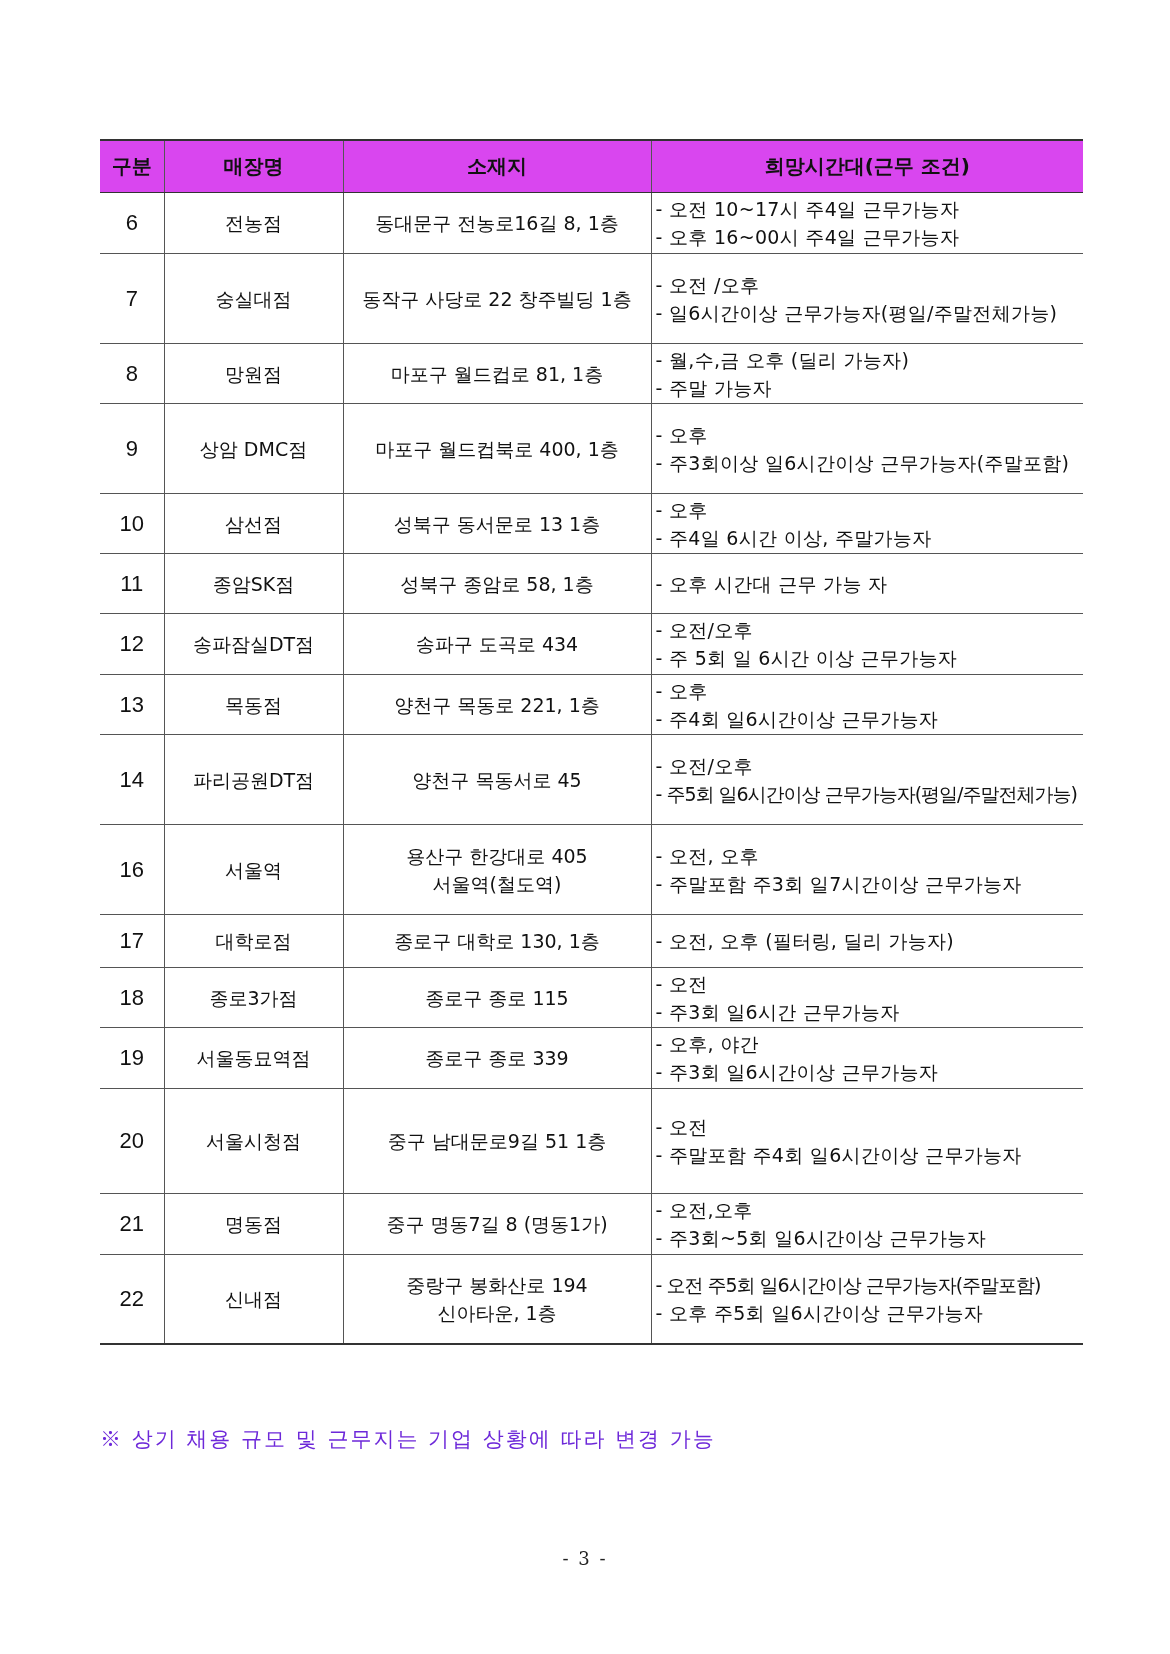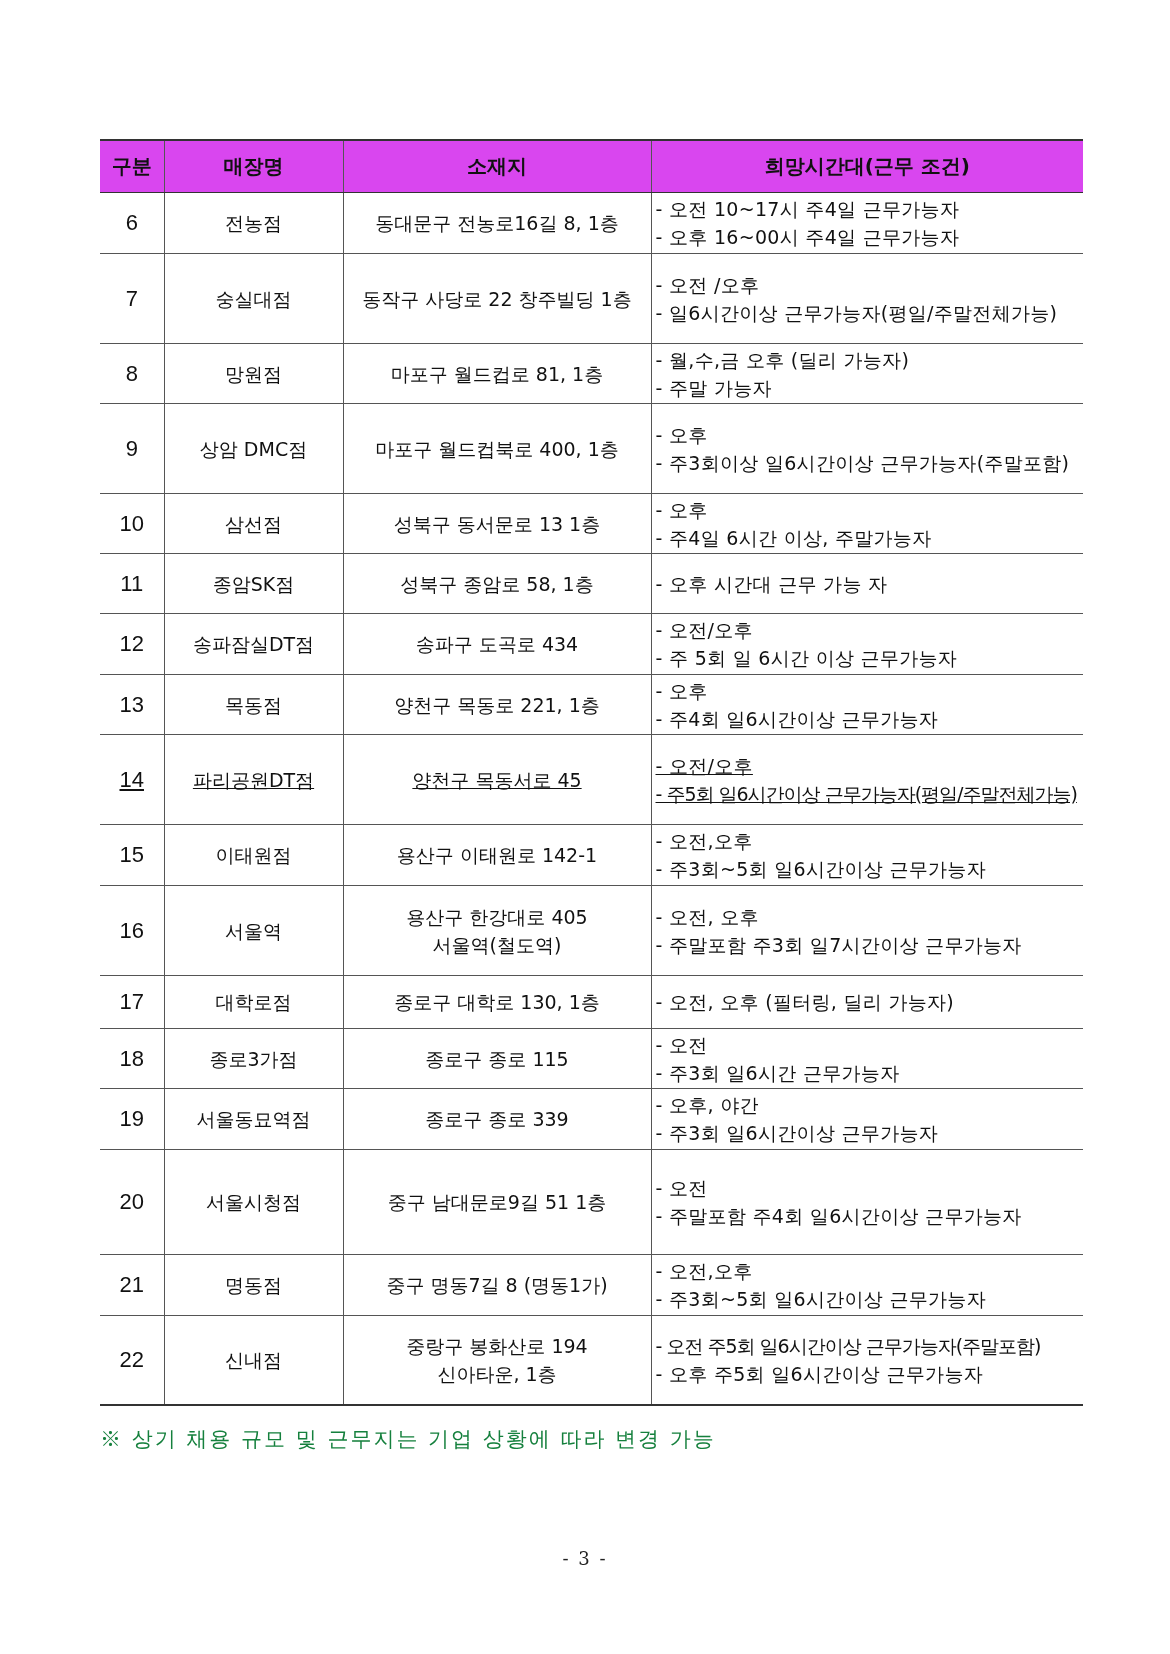--- a/index.html
+++ b/index.html
@@ -21,21 +21,21 @@
   table.stores td { font-size: 19px; text-align: center; vertical-align: middle; padding: 0 4px;
                     border-bottom: 1px solid #555; border-left: 1px solid #555; border-right: 1px solid #555;
                     line-height: 28px; }
   table.stores td:first-child { border-left: none; font-family: "Liberation Sans", sans-serif; font-size: 22px; }
   table.stores td:last-child { border-right: none; text-align: left; }
   table.stores tr:last-child td { border-bottom: 2px solid #333; }
   .cond-line { display: block; white-space: nowrap; letter-spacing: 0.3px; }
   .cond-line.compact { letter-spacing: -1px; font-size: 19px; }
   .addr-line { display: block; white-space: nowrap; }
   .note { position: absolute; left: 100px; top: 1425px; font-family: "DejaVu Serif", "Liberation Serif", serif;
-          font-size: 21px; letter-spacing: 2px; color: #15803d; }
+          font-size: 21px; letter-spacing: 2px; color: #6d28d9; }
   .page-number { position: absolute; left: 0; width: 1170px; top: 1548px; text-align: center;
                  font-family: "DejaVu Serif", "Liberation Serif", serif; font-size: 18px; color: #222; letter-spacing: 2px; }
 </style>
 </head>
 <body>
 
 <div class="page">
   <table class="stores">
     <colgroup>
         <col class="c1">
@@ -132,40 +132,29 @@
           <td>13</td>
           <td>목동점</td>
           <td>
             <span class="addr-line">양천구 목동로 221, 1층</span>
           </td>
           <td>
             <span class="cond-line">- 오후</span>
             <span class="cond-line">- 주4회 일6시간이상 근무가능자</span>
           </td>
         </tr>
-        <tr style="height: 90px; text-decoration: underline;">
+        <tr style="height: 90px;">
           <td>14</td>
           <td>파리공원DT점</td>
           <td>
             <span class="addr-line">양천구 목동서로 45</span>
           </td>
           <td>
             <span class="cond-line">- 오전/오후</span>
             <span class="cond-line compact">- 주5회 일6시간이상 근무가능자(평일/주말전체가능)</span>
-          </td>
-        </tr>
-        <tr style="height: 61px;">
-          <td>15</td>
-          <td>이태원점</td>
-          <td>
-            <span class="addr-line">용산구 이태원로 142-1</span>
-          </td>
-          <td>
-            <span class="cond-line">- 오전,오후</span>
-            <span class="cond-line">- 주3회~5회 일6시간이상 근무가능자</span>
           </td>
         </tr>
         <tr style="height: 90px;">
           <td>16</td>
           <td>서울역</td>
           <td>
             <span class="addr-line">용산구 한강대로 405</span>
             <span class="addr-line">서울역(철도역)</span>
           </td>
           <td>

